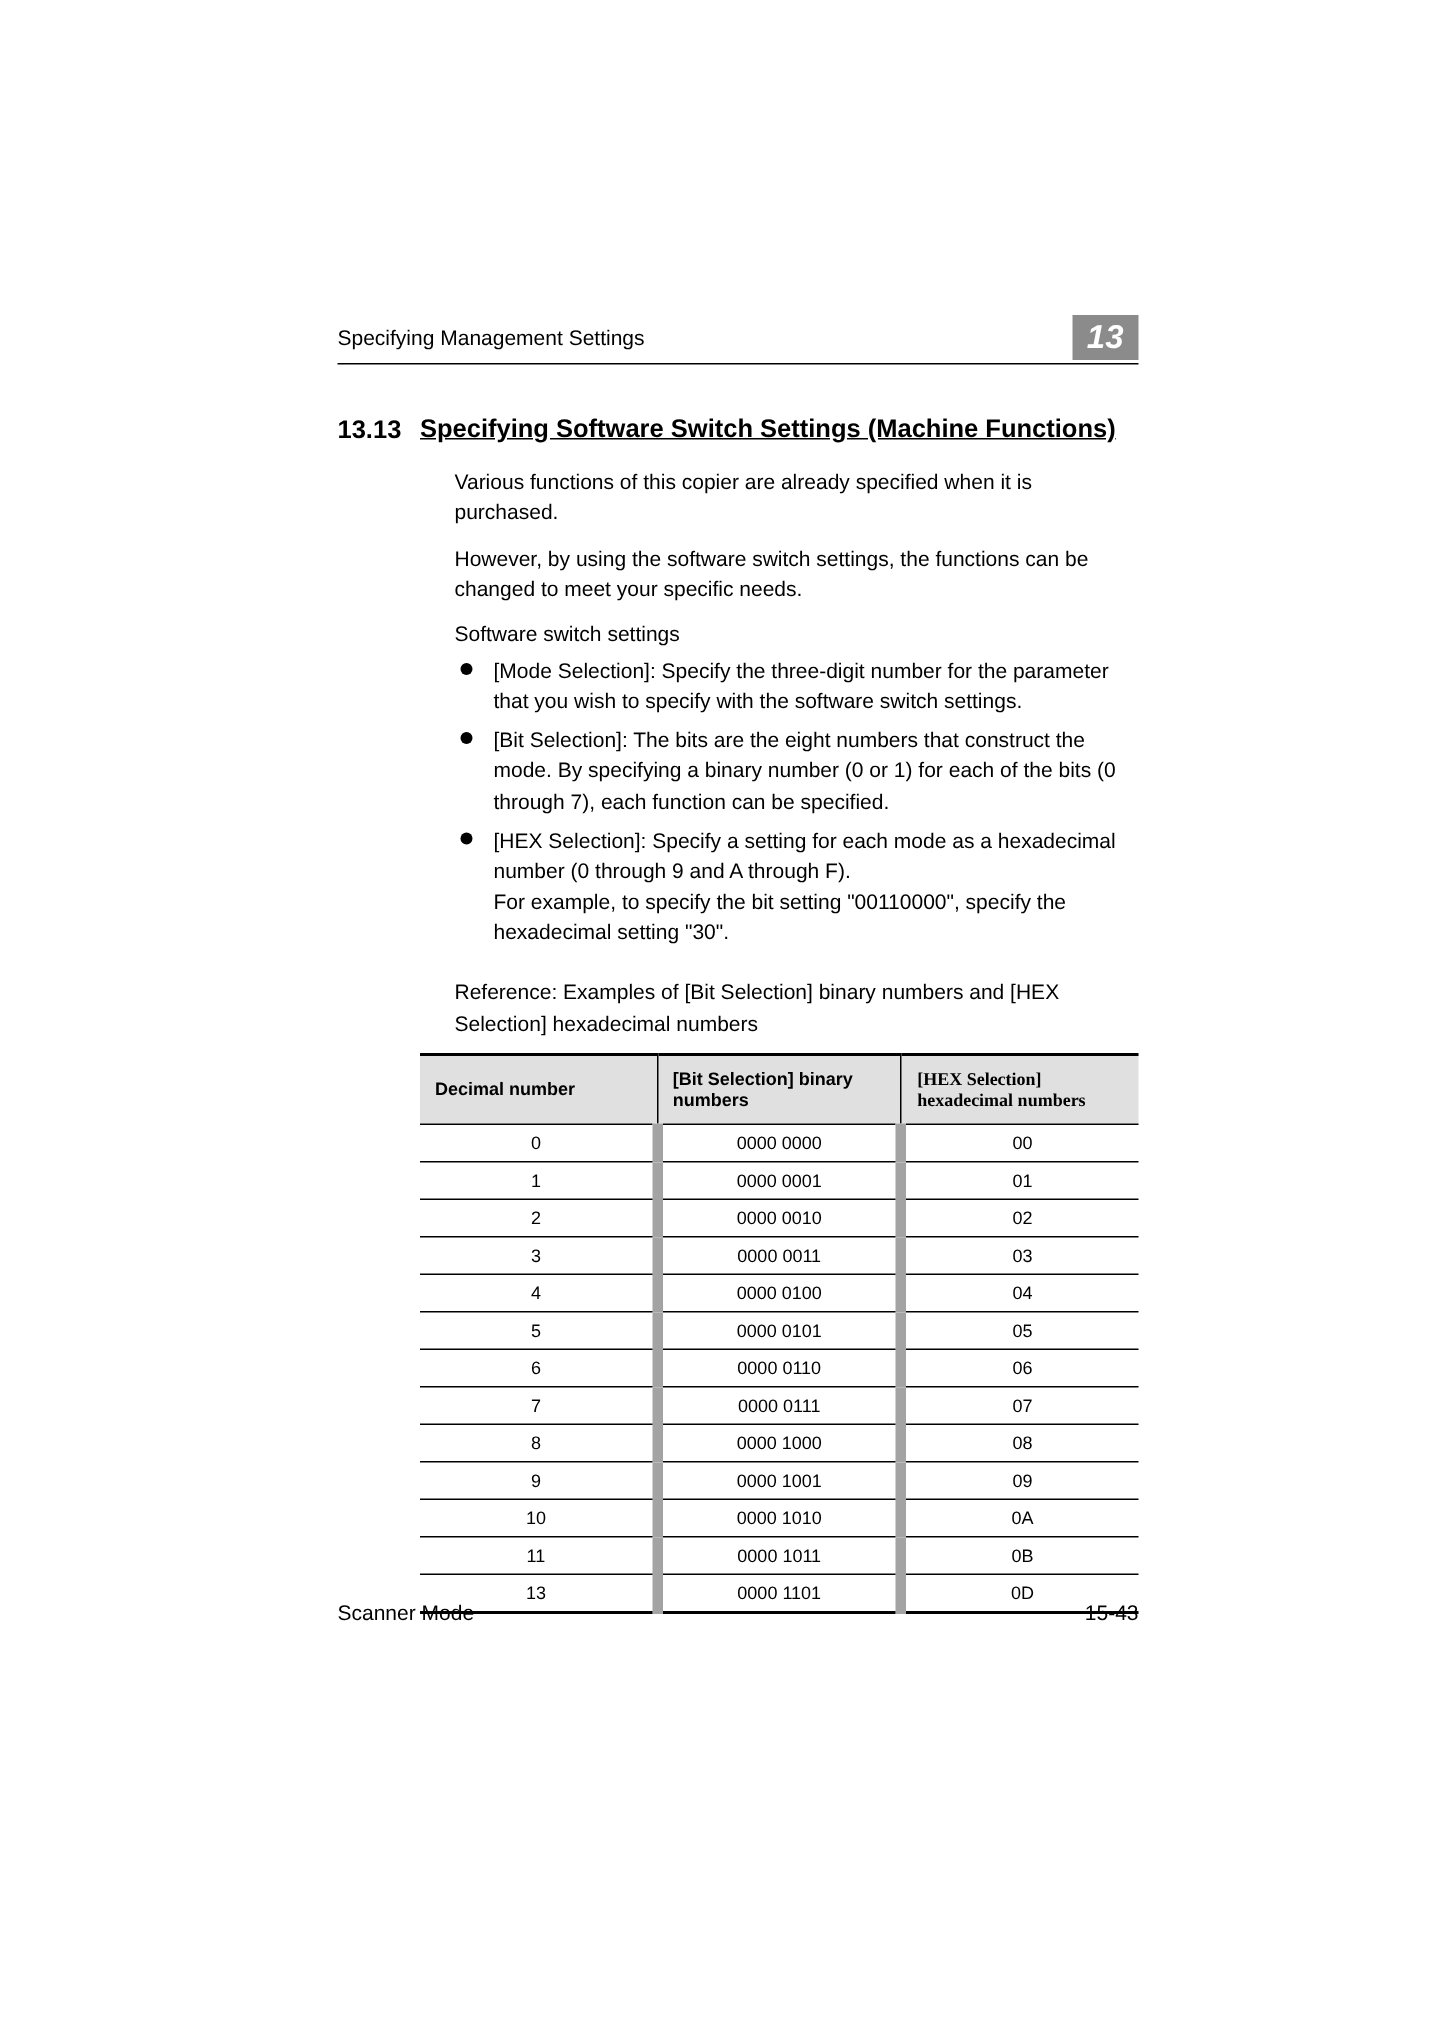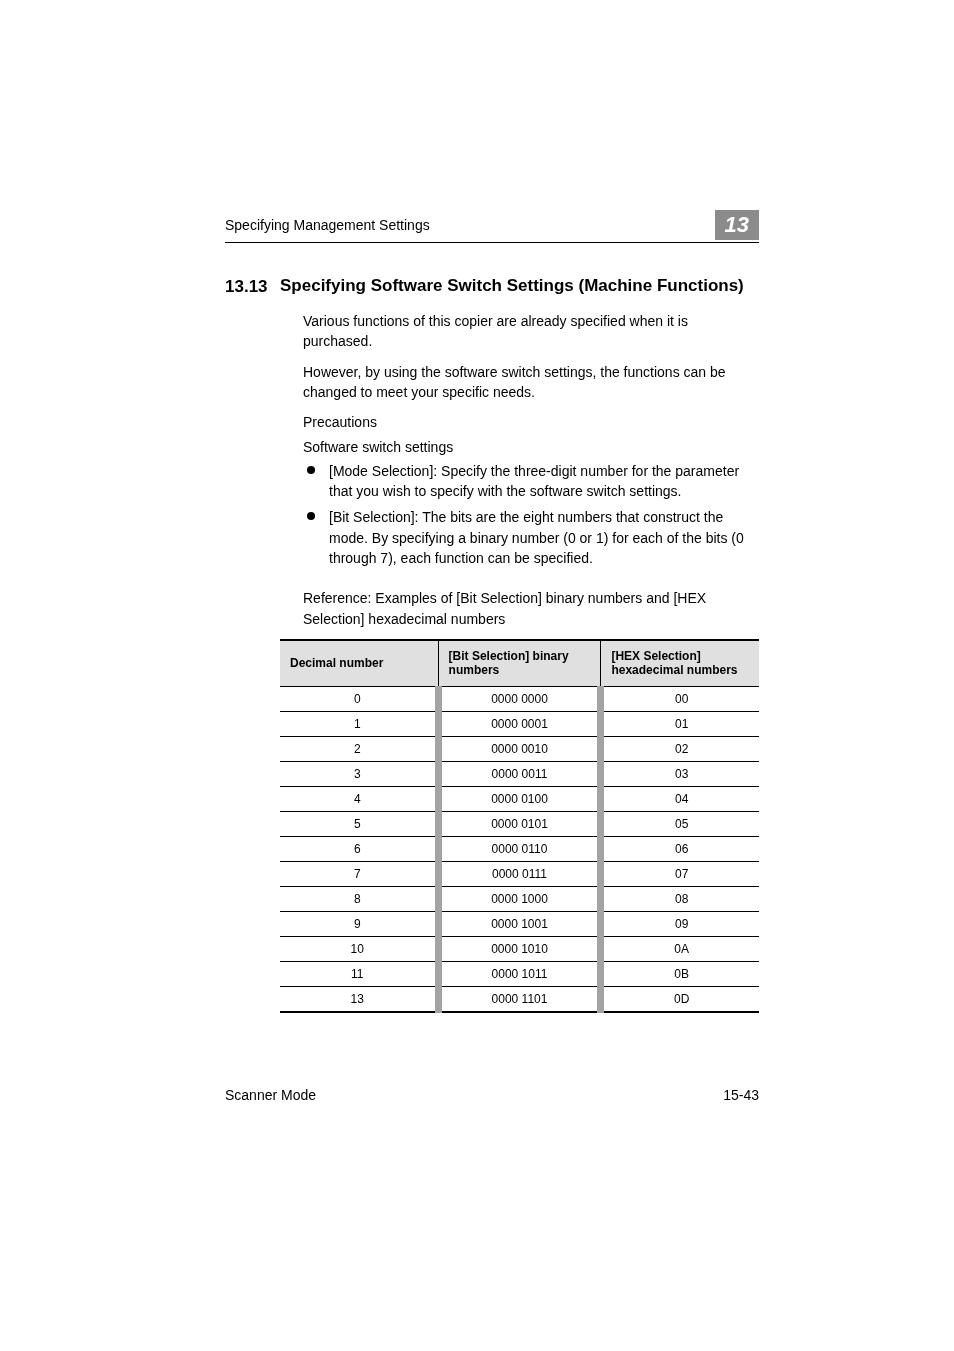--- a/index.html
+++ b/index.html
@@ -44,20 +44,21 @@
   .section-num {
     font-weight: bold;
     font-size: 17px;
     width: 55px;
     flex-shrink: 0;
   }
   .section-title {
     font-weight: bold;
     font-size: 17px;
     line-height: 1.3;
+    text-decoration: underline;
   }
   .body-block {
     margin-left: 78px;
     font-size: 14px;
     line-height: 1.45;
   }
   .para {
     margin-bottom: 10px;
   }
   .subhead {
@@ -112,21 +113,21 @@
     border-left: 7px solid #a3a3a3;
     border-right: 1px solid #000;
   }
   table.data-tbl td:first-child { border-left: none; }
   table.data-tbl td:last-child { border-right: none; }
   table.data-tbl tr:last-child td {
     border-bottom: 2px solid #000;
   }
   .footer-row {
     position: absolute;
-    bottom: 104px;
+    bottom: 124px;
     left: 225px;
     right: 195px;
     display: flex;
     justify-content: space-between;
     font-size: 14px;
   }
 </style>
 </head>
 <body>
 
@@ -139,38 +140,39 @@
 
   <div class="section-row">
     <div class="section-num">13.13</div>
     <div class="section-title">Specifying Software Switch Settings (Machine Functions)</div>
   </div>
 
   <div class="body-block">
     <div class="para">Various functions of this copier are already specified when it is purchased.</div>
     <div class="para">However, by using the software switch settings, the functions can be changed to meet your specific needs.</div>
 
-    <div class="subhead">Precautions</div>
 
     <div class="subhead">Software switch settings</div>
     <ul class="bullets">
       <li><span>[Mode Selection]: Specify the three-digit number for the parameter that you wish to specify with the software switch settings.</span></li>
       <li><span>[Bit Selection]: The bits are the eight numbers that construct the mode. By specifying a binary number (0 or 1) for each of the bits (0 through 7), each function can be specified.</span></li>
+      <li><span style="white-space:pre-line;">[HEX Selection]: Specify a setting for each mode as a hexadecimal number (0 through 9 and A through F).
+For example, to specify the bit setting "00110000", specify the hexadecimal setting "30".</span></li>
     </ul>
 
     <div class="para" style="margin-top:20px;">Reference: Examples of [Bit Selection] binary numbers and [HEX Selection] hexadecimal numbers</div>
   </div>
 
   <div class="table-wrap">
     <table class="data-tbl">
       <thead>
         <tr>
           <th style="width:33%;">Decimal number</th>
           <th style="width:34%;">[Bit Selection] binary numbers</th>
-          <th style="width:33%;">[HEX Selection] hexadecimal numbers</th>
+          <th style="width:33%;font-family:Liberation Serif, serif;">[HEX Selection] hexadecimal numbers</th>
         </tr>
       </thead>
       <tbody>
         <tr>
             <td>0</td>
             <td>0000 0000</td>
             <td>00</td>
           </tr>
         <tr>
             <td>1</td>

